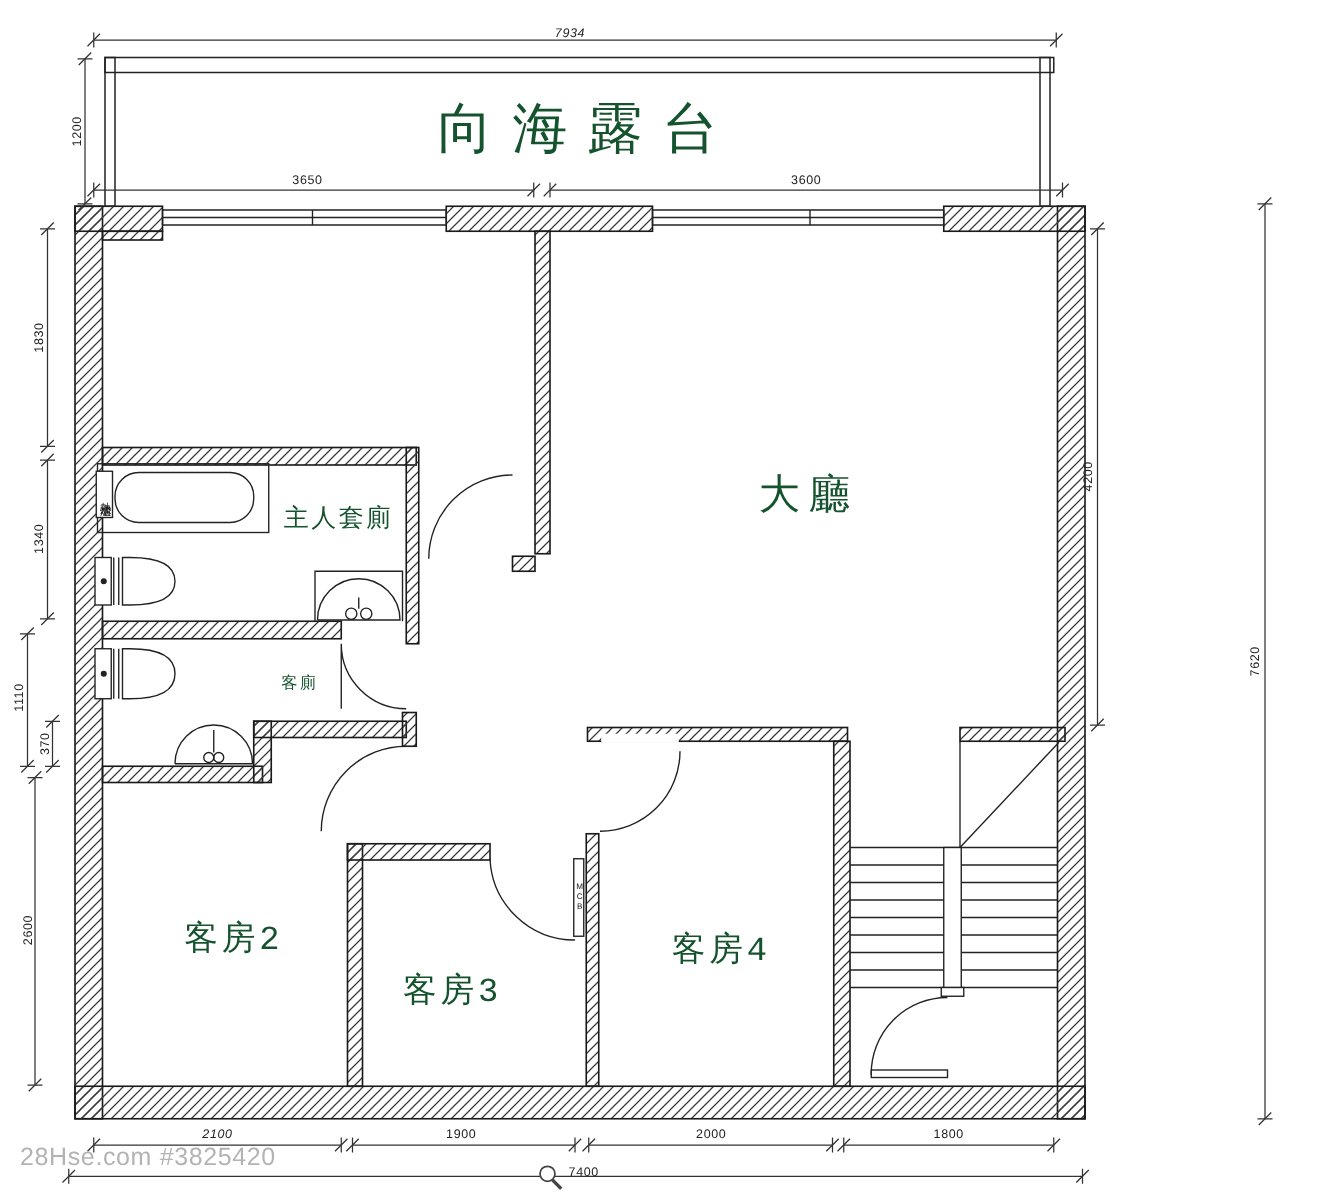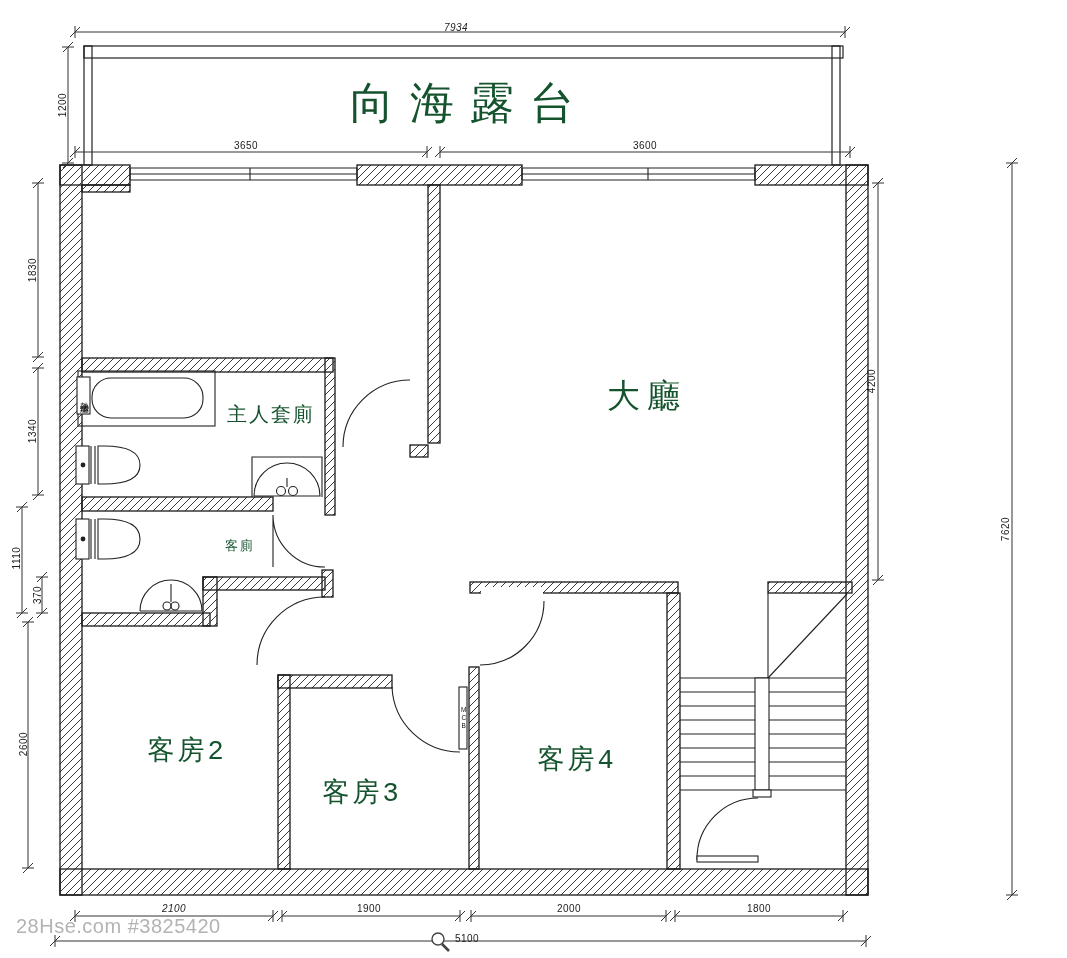--- a/index.html
+++ b/index.html
@@ -177,17 +177,17 @@
   <div class="dim vdim" style="left:32px;top:431px;">1340</div>
   <div class="dim vdim" style="left:16px;top:558px;">1110</div>
   <div class="dim vdim" style="left:37px;top:595px;">370</div>
   <div class="dim vdim" style="left:23px;top:744px;">2600</div>
   <div class="dim vdim" style="left:871px;top:381px;">4200</div>
   <div class="dim vdim" style="left:1005px;top:529px;">7620</div>
   <div class="dim" style="left:174px;top:908px;font-style:italic;">2100</div>
   <div class="dim" style="left:369px;top:908px;">1900</div>
   <div class="dim" style="left:569px;top:908px;">2000</div>
   <div class="dim" style="left:759px;top:908px;">1800</div>
-  <div class="dim" style="left:467px;top:938px;">5100</div>
+  <div class="dim" style="left:467px;top:938px;">7400</div>
 
   <div class="watermark">28Hse.com #3825420</div>
 
 </div>
 
 </body></html>

